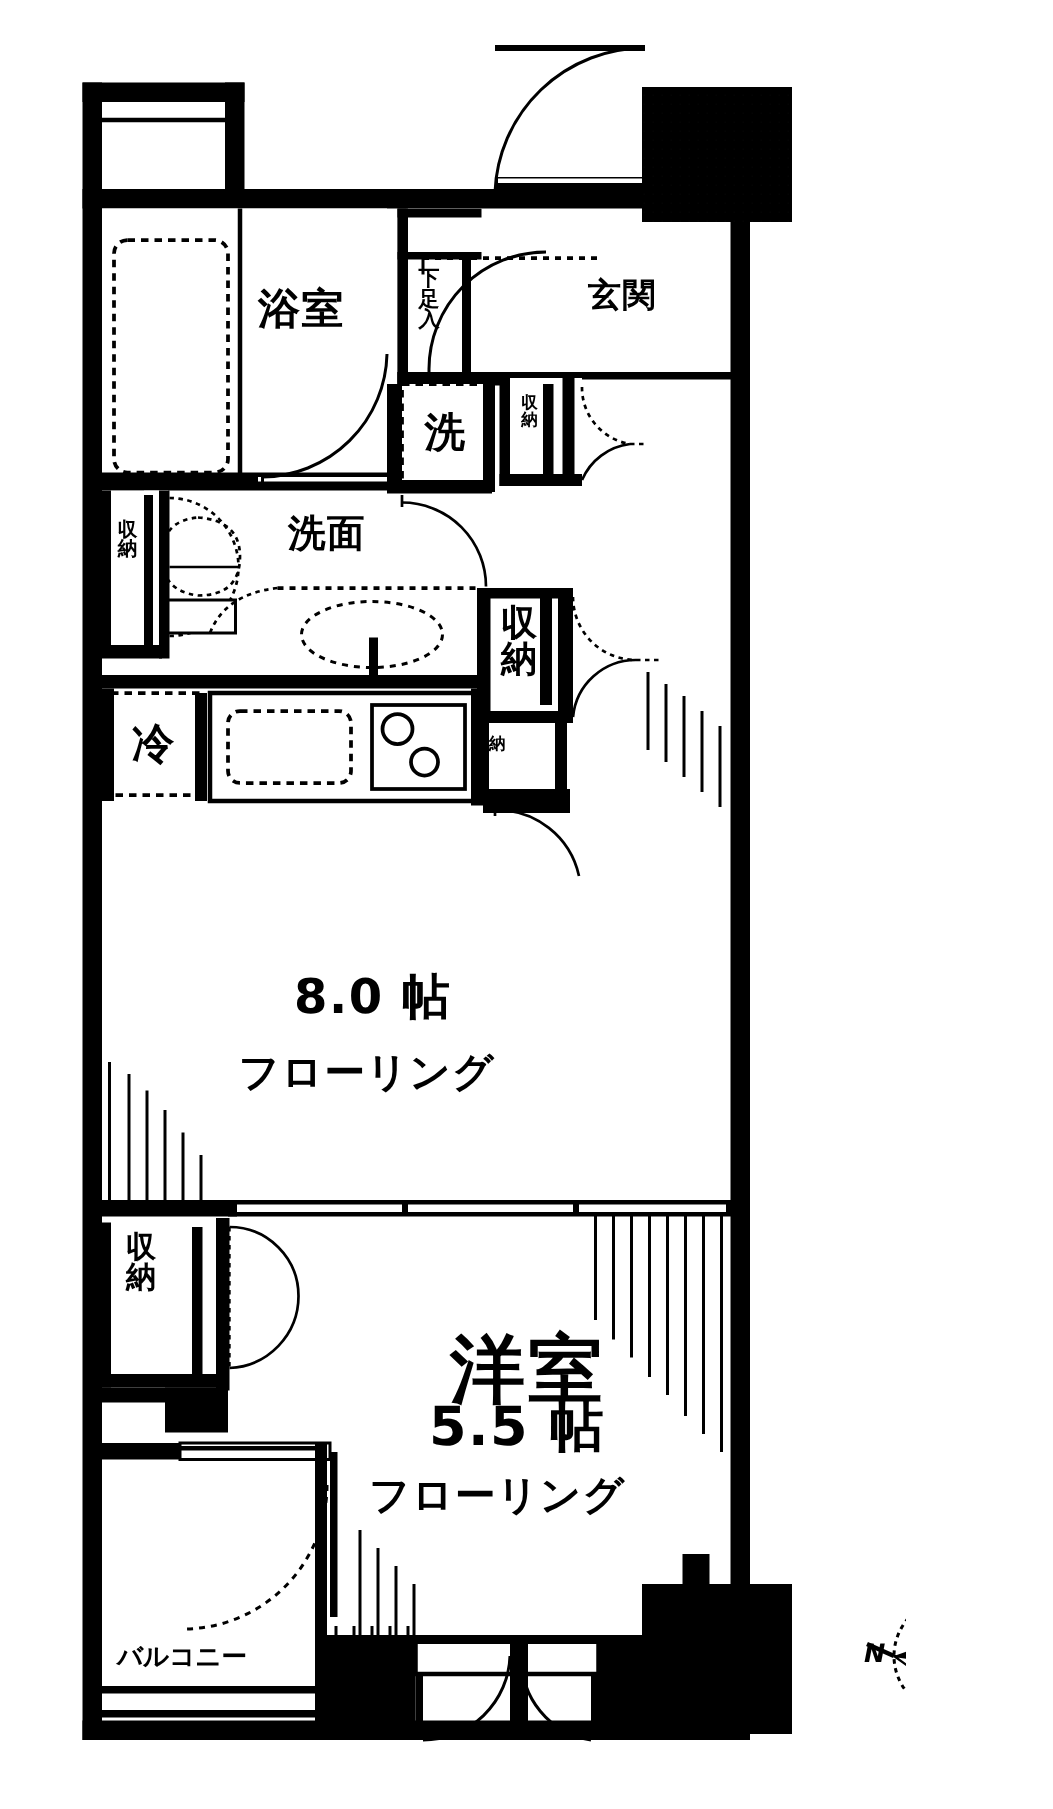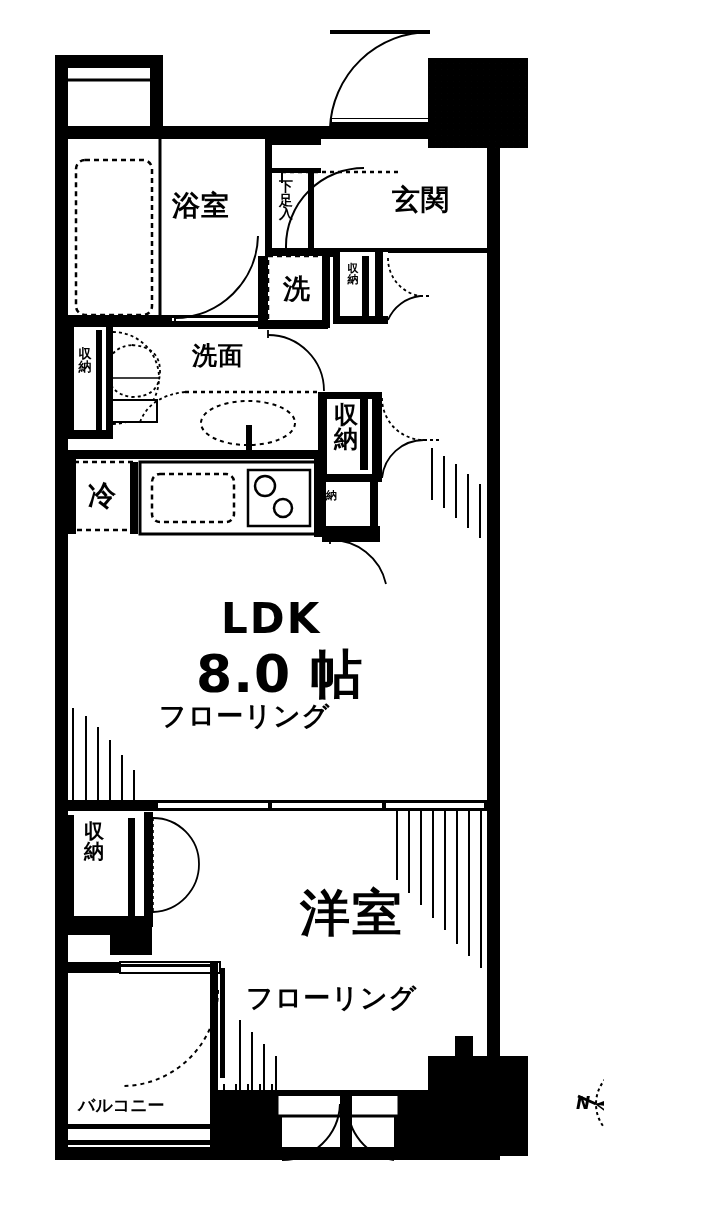--- a/index.html
+++ b/index.html
@@ -41,26 +41,26 @@
     color: #000000;
     font-family: "DejaVu Sans", "Liberation Sans", sans-serif;
     font-weight: bold;
     line-height: 0.98;
     text-align: center;
     user-select: none;
   }
   .lbl-v span { display: block; }
 
   .t-yoku   { font-size: 28px; letter-spacing: 1px; }
-  .t-genkan { font-size: 28px; letter-spacing: 1px; font-family: Liberation Serif, serif; }
+  .t-genkan { font-size: 22px; letter-spacing: 1px; font-family: Liberation Serif, serif; }
   .t-senmen { font-size: 25px; letter-spacing: 1px; }
   .t-sen    { font-size: 27px; }
   .t-rei    { font-size: 28px; }
   .t-ldk    { font-size: 42px; letter-spacing: 2px; }
-  .t-num    { font-size: 52px; letter-spacing: 1px; }
+  .t-num    { font-size: 32px; letter-spacing: 1px; }
   .t-floor  { font-size: 27px; letter-spacing: 1px; }
   .t-yoshitsu { font-size: 50px; letter-spacing: 2px; }
   .t-num2   { font-size: 36px; letter-spacing: 1px; }
   .t-floor2 { font-size: 27px; letter-spacing: 1px; }
   .t-balcony{ font-size: 17px; letter-spacing: 0px; text-align: center; }
   .t-shunou-big { font-size: 24px; }
   .t-shunou-mid { font-size: 20px; }
   .t-shunou-sm  { font-size: 13px; }
   .t-shunou-xs  { font-size: 11px; }
   .t-geta   { font-size: 14px; }
@@ -373,29 +373,29 @@
 
   <div class="lbl-v t-shunou-big" style="left:330px; top:404px; width:32px;">
     <span>収</span>
     <span>納</span>
   </div>
 
   <div class="lbl t-shunou-xs" style="left:316px; top:490px; letter-spacing:-1px;">収納</div>
 
   <div class="lbl t-rei" style="left:88px; top:482px;">冷</div>
 
-  <div class="lbl t-ldk" style="left:221px; top:598px;">LDK</div>
   <div class="lbl t-num" style="left:196px; top:648px;">8.0 帖</div>
   <div class="lbl t-floor" style="left:159px; top:702px;">フローリング</div>
 
   <div class="lbl-v t-shunou-mid" style="left:80px; top:822px; width:28px;">
     <span>収</span>
     <span>納</span>
   </div>
 
   <div class="lbl t-yoshitsu" style="left:300px; top:888px;">洋室</div>
+  <div class="lbl t-num2" style="left:286px; top:934px;">5.5 帖</div>
   <div class="lbl t-floor2" style="left:246px; top:984px;">フローリング</div>
 
   <div class="lbl t-balcony" style="left:78px; top:1097px;">バルコニー</div>
 
   <div class="lbl t-north" style="left:576px; top:1095px;">N</div>
 
 </div>
 
 </body></html>

